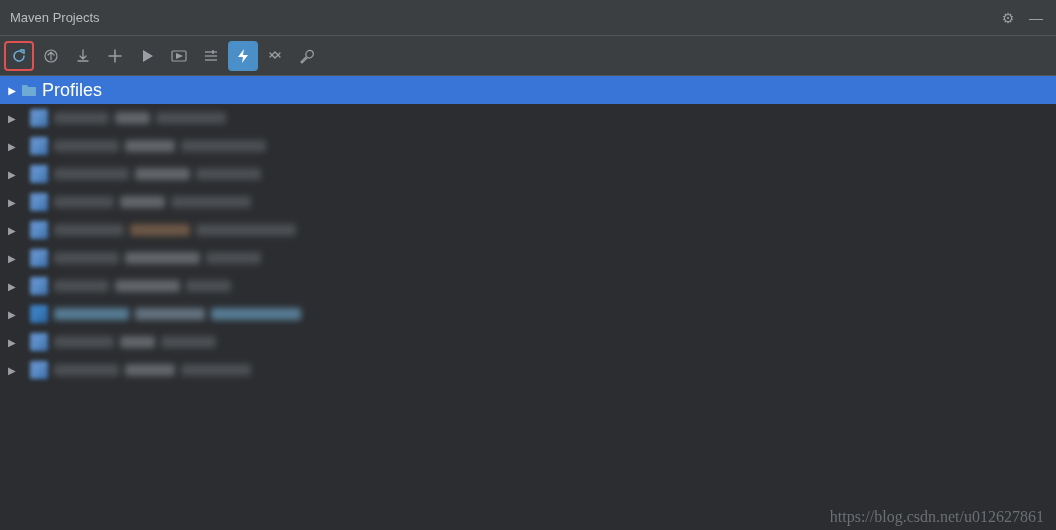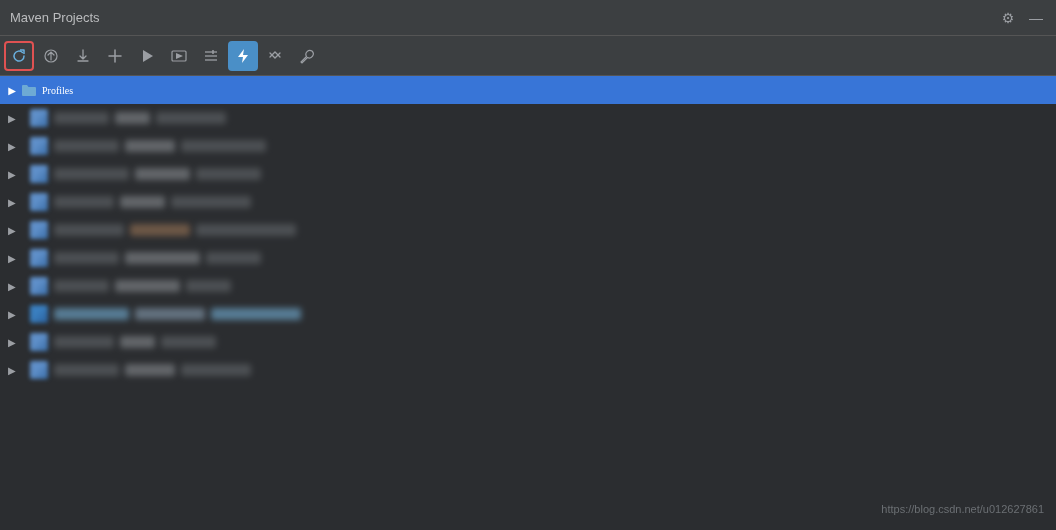--- a/index.html
+++ b/index.html
@@ -116,25 +116,24 @@
     .tree-row .row-icon {
       width: 18px;
       height: 18px;
       display: flex;
       align-items: center;
       justify-content: center;
       margin-right: 4px;
       flex-shrink: 0;
     }
     .tree-row .row-label {
-      font-size: 10px;
+      font-size: 18px;
       white-space: nowrap;
       overflow: hidden;
       text-overflow: ellipsis;
-      font-family: Liberation Serif, serif;
     }
 
     
     .blurred-row {
       display: flex;
       align-items: center;
       height: 28px;
       padding-left: 8px;
       gap: 6px;
     }
@@ -149,24 +148,25 @@
       width: 18px;
       height: 18px;
       border-radius: 2px;
       filter: blur(2px);
       flex-shrink: 0;
     }
 
     
     .watermark {
       position: absolute;
-      bottom: 15px;
+      bottom: 4px;
       right: 12px;
       color: #6b6f73;
-      font-size: 11px;
+      font-size: 16px;
+      font-family: Liberation Serif, serif;
     }
 
     
     .icon-svg {
       width: 16px;
       height: 16px;
     }
   </style>
 </head>
 <body>

